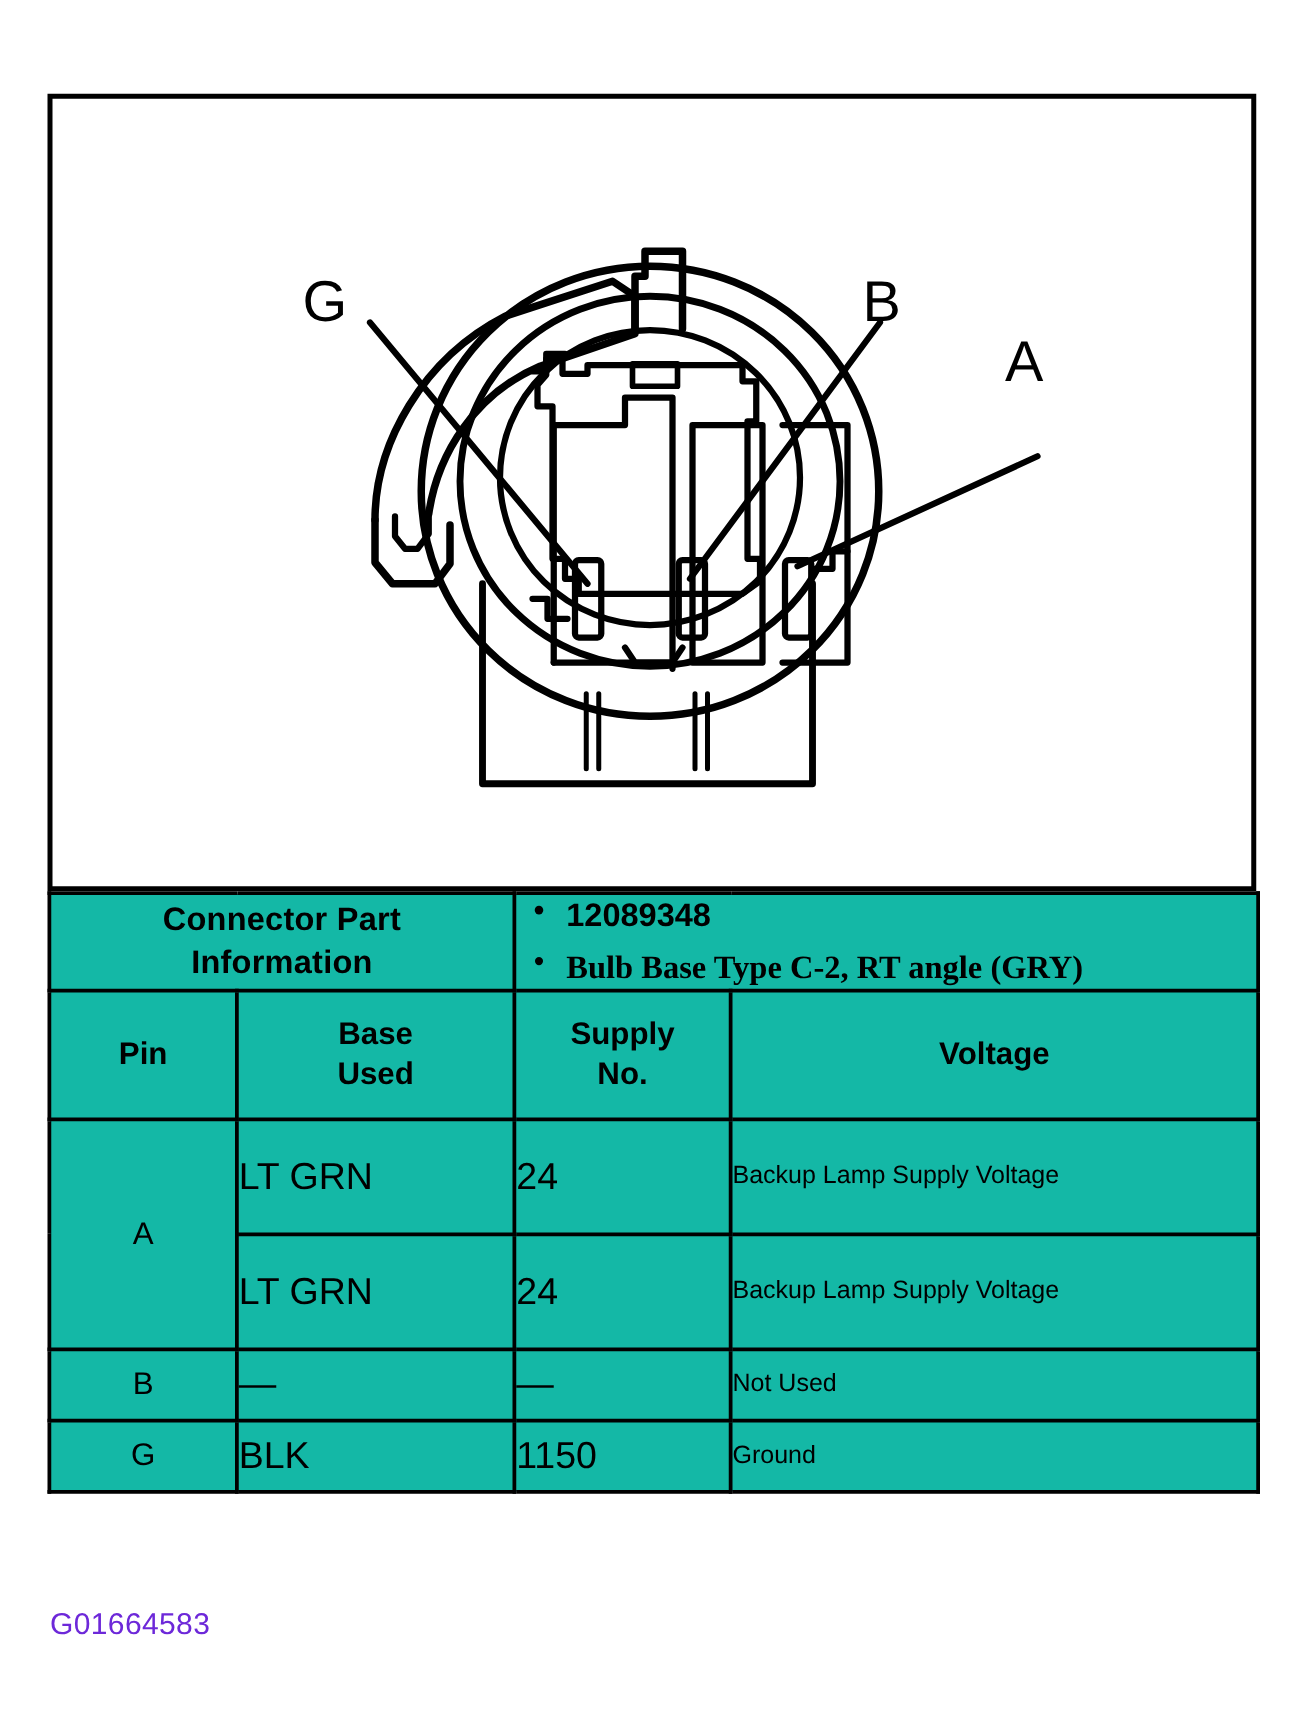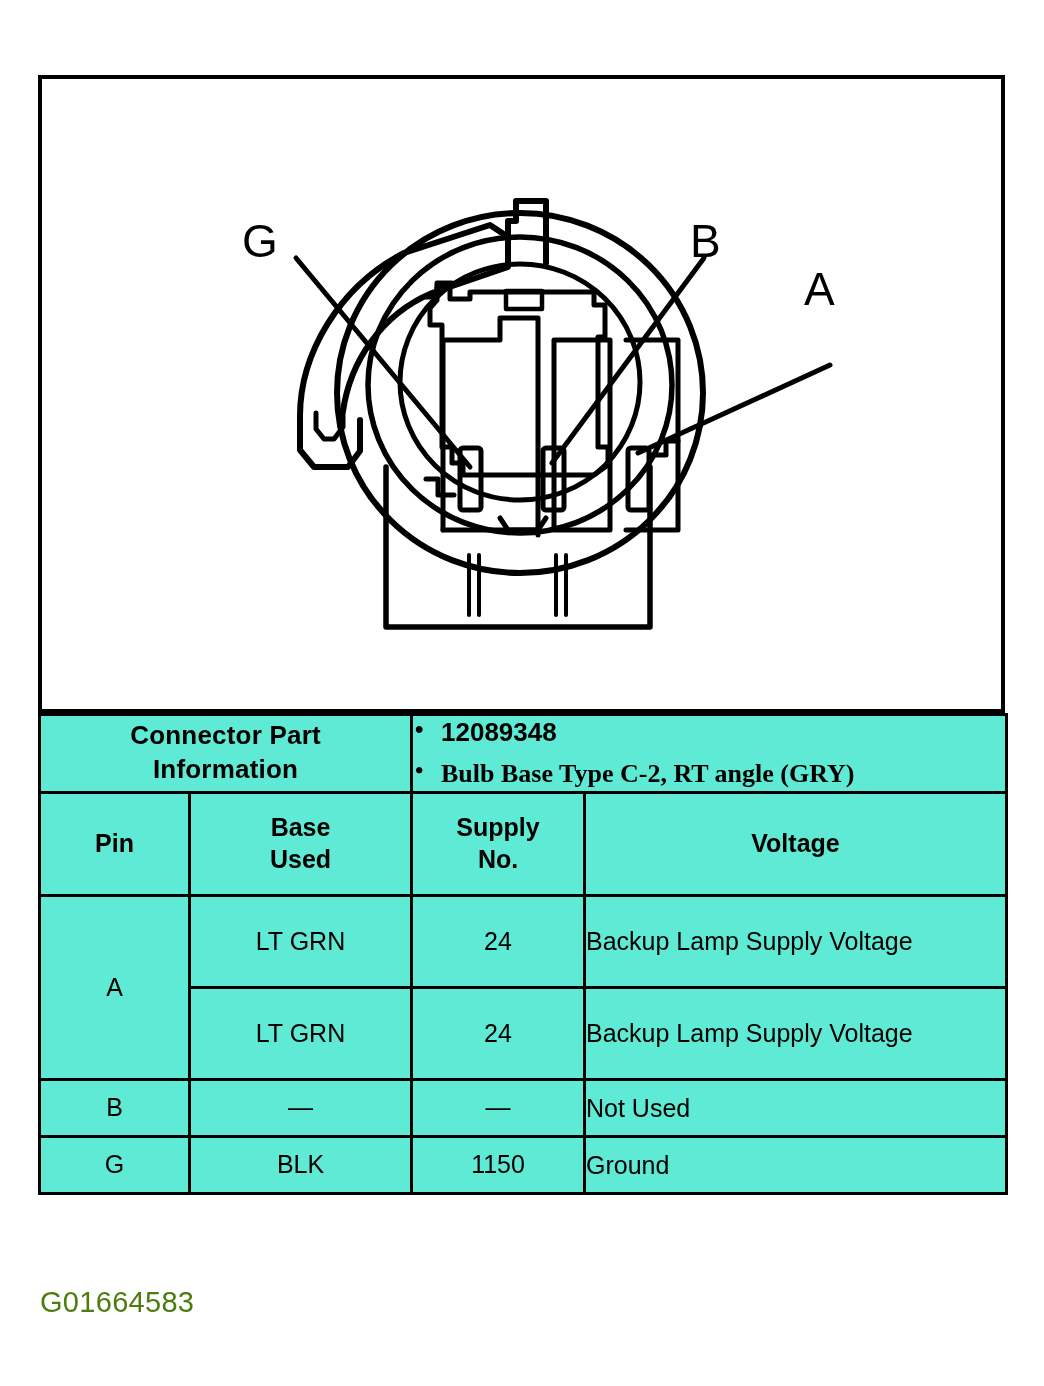--- a/index.html
+++ b/index.html
@@ -54,42 +54,42 @@
     top: 713px;
     width: 967px;
     border-collapse: collapse;
     table-layout: fixed;
     background: #fff;
   }
   .spec-table td, .spec-table th {
     border: 3px solid #000;
     padding: 0;
     vertical-align: middle;
-    background: #5eead4;
+    background: #14b8a6;
   }
 
   .col-pin    { width: 150px; }
   .col-wire   { width: 222px; }
   .col-circ   { width: 173px; }
   .col-func   { width: 422px; }
 
   .cpi-label {
     text-align: center;
     font-weight: bold;
     font-size: 26px;
     line-height: 1.3;
     letter-spacing: 0.2px;
     padding: 10px 6px;
   }
   .cpi-list {
     padding: 14px 10px 16px 26px;
   }
   .cpi-list ul {
     margin: 0;
-    padding: 0 0 0 28px;
+    padding: 0 0 0 40px;
     list-style: none;
   }
   .cpi-list li {
     position: relative;
     font-weight: bold;
     font-size: 26px;
     line-height: 1.28;
     margin-bottom: 8px;
   }
   .cpi-list li:last-child { margin-bottom: 0; font-family: Liberation Serif, serif; }
@@ -106,48 +106,48 @@
     text-align: center;
     font-weight: bold;
     font-size: 25px;
     line-height: 1.25;
     height: 100px;
     padding: 4px 4px;
   }
   .hdr-pin { vertical-align: bottom; padding-bottom: 12px; }
 
   .cell {
-    text-align: center;
-    font-size: 25px;
+    text-align: left;
+    font-size: 30px;
     line-height: 1.3;
     padding: 8px 6px;
     font-weight: normal;
   }
   .cell-func {
     text-align: left;
     padding-left: 12px;
-    font-size: 25px;
+    font-size: 20px;
     line-height: 1.28;
   }
   .cell-pin {
     text-align: center;
     font-size: 25px;
   }
 
   .r-tall { height: 92px; }
   .r-short { height: 57px; }
 
   
   .caption {
     position: absolute;
     left: 40px;
     top: 1286px;
-    font-size: 29px;
+    font-size: 24px;
     letter-spacing: 0.3px;
-    color: #4d7c0f;
+    color: #6d28d9;
   }
 </style>
 </head>
 <body>
 
 <div id="page">
 
   <div class="doc-frame"></div>
 
   <div class="illustration">

